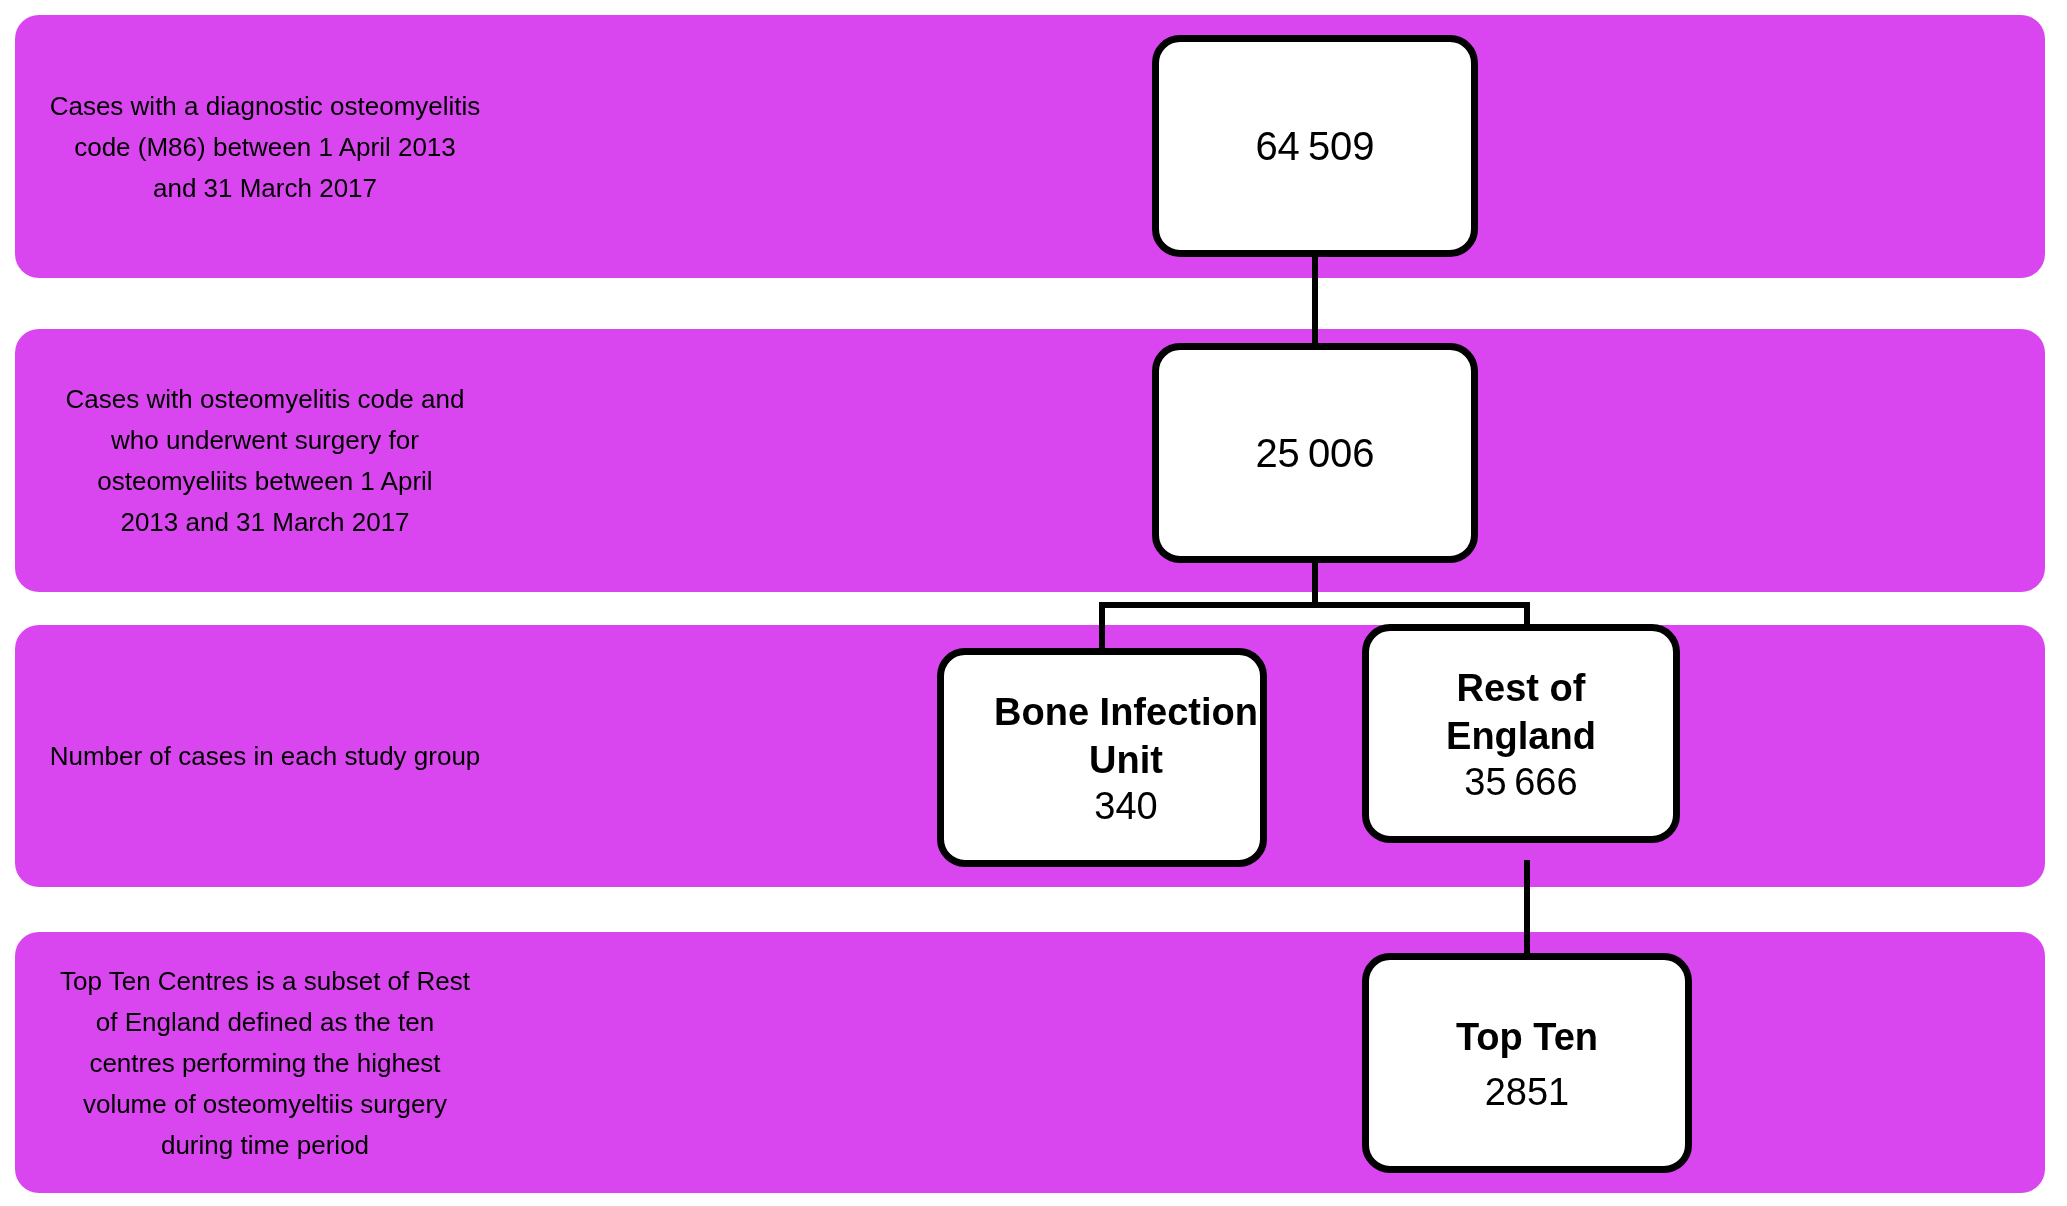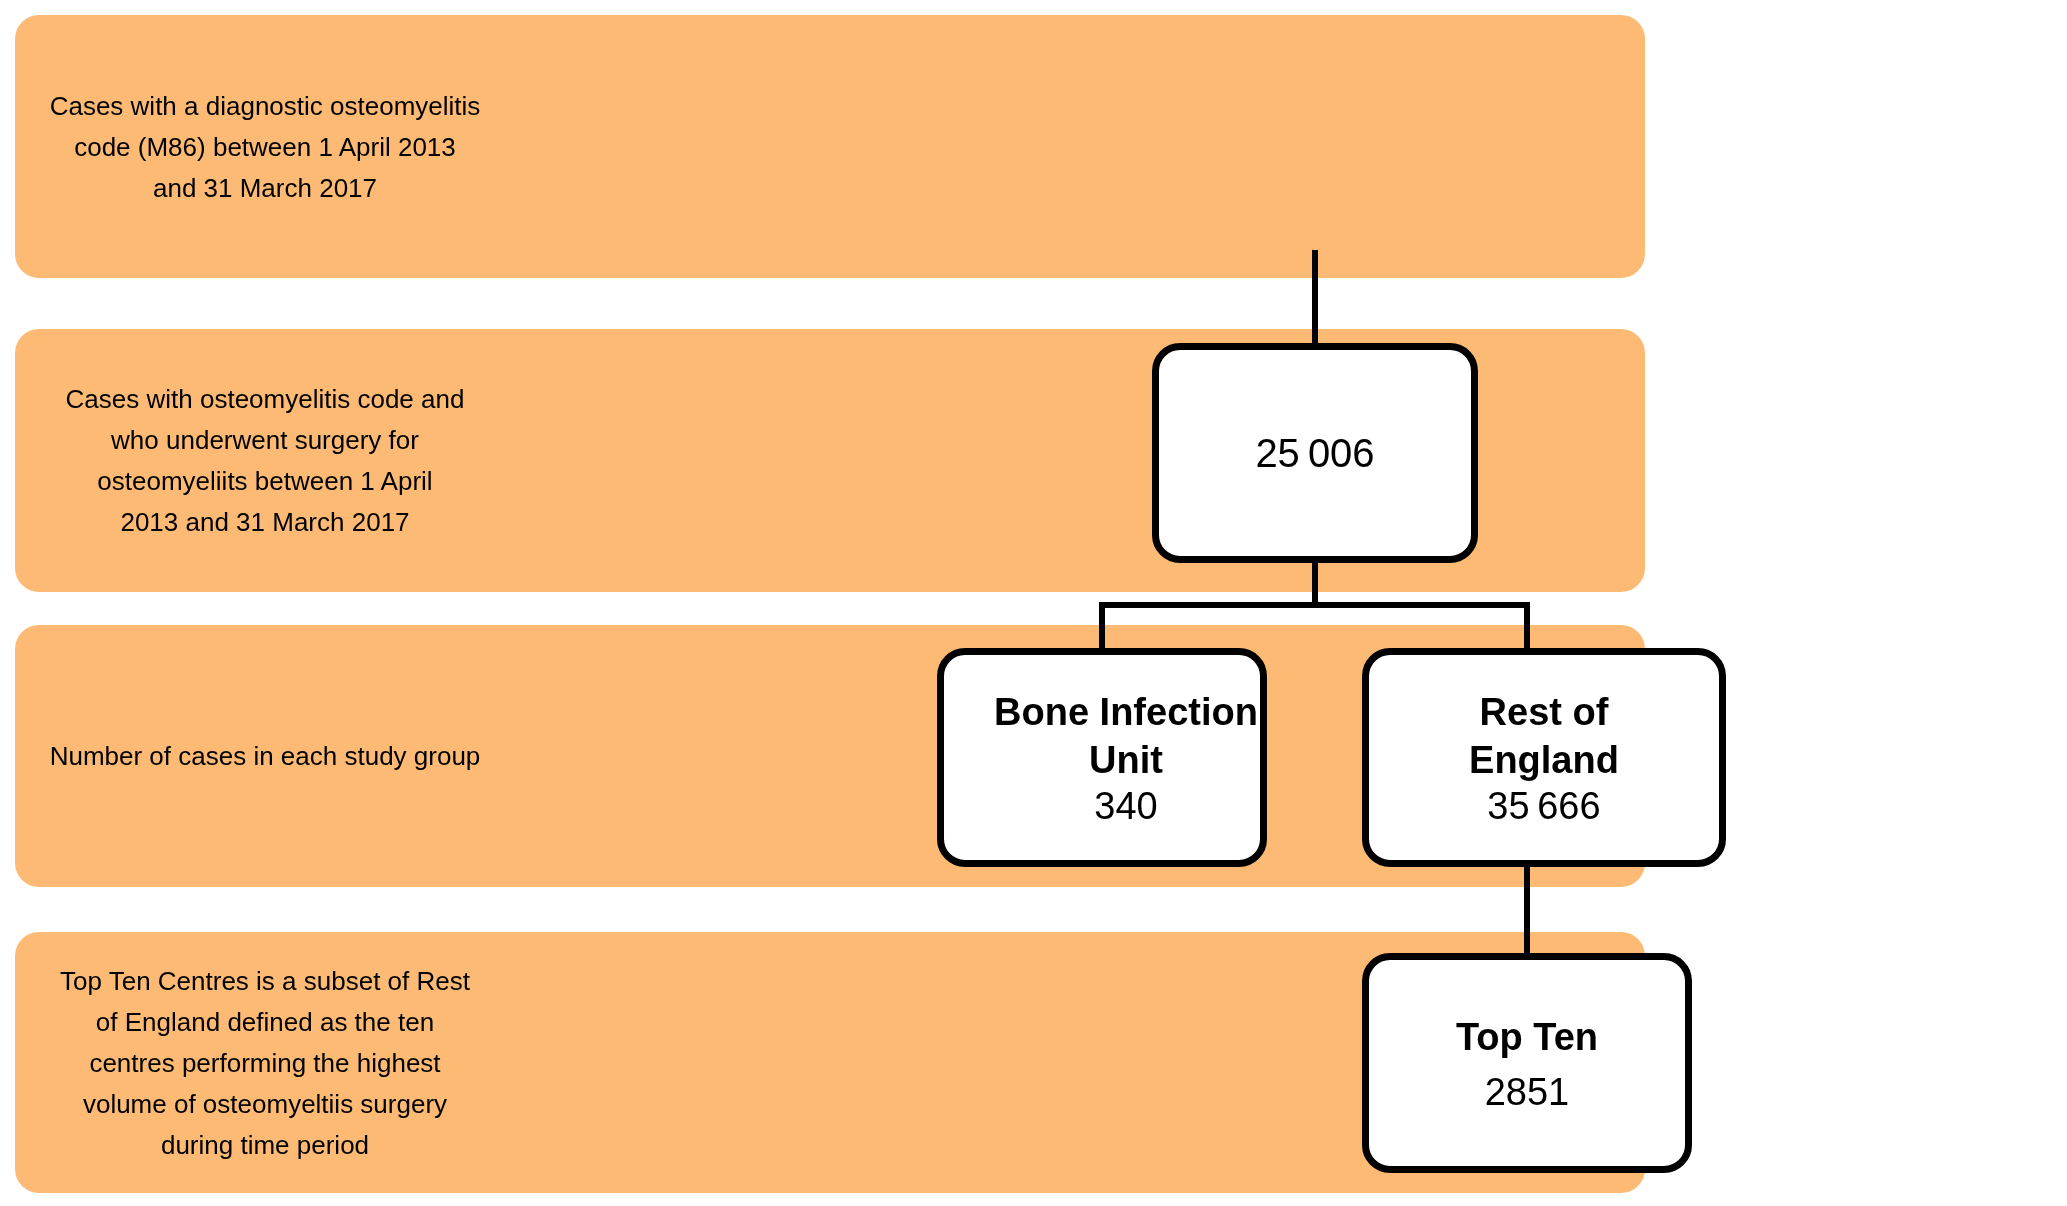--- a/index.html
+++ b/index.html
@@ -10,22 +10,22 @@
     background: #ffffff;
     font-family: "Liberation Sans", sans-serif;
     color: #000000;
     overflow: hidden;
   }
 
   
   .stage {
     position: absolute;
     left: 15px;
-    width: 1630px;
-    background: #fdba74;
+    width: 2030px;
+    background: #d946ef;
     border-radius: 24px;
   }
   #band1 { top: 15px;  height: 263px; }
   #band2 { top: 329px; height: 263px; }
   #band3 { top: 625px; height: 262px; }
   #band4 { top: 932px; height: 261px; }
 
   .stage-label {
     position: absolute;
     left: 10px;
@@ -58,21 +58,21 @@
     border-radius: 28px;
     display: flex;
     flex-direction: column;
     align-items: center;
     justify-content: center;
     z-index: 2;
   }
   #node-total   { left: 1152px; top: 35px;  width: 326px; height: 222px; }
   #node-surgery { left: 1152px; top: 343px; width: 326px; height: 220px; }
   #node-biu     { left: 937px;  top: 648px; width: 330px; height: 219px; padding-left: 48px; }
-  #node-roe     { left: 1362px; top: 648px; width: 364px; height: 219px; justify-content: center; }
+  #node-roe     { left: 1362px; top: 624px; width: 318px; height: 219px; justify-content: center; }
   #node-topten  { left: 1362px; top: 953px; width: 330px; height: 220px; gap: 9px; }
 
   .node-value { font-size: 40px; color: #000000; }
   .node-title {
     font-weight: 700;
     font-size: 38px;
     line-height: 48px;
     text-align: center;
     white-space: pre-line;
     color: #000000;
@@ -106,20 +106,23 @@
 during time period</div>
   </div>
 
   <div class="cv" id="conn-total-surgery"></div>
   <div class="cv" id="conn-surgery-down"></div>
   <div class="ch" id="conn-branch"></div>
   <div class="cv" id="conn-drop-left"></div>
   <div class="cv" id="conn-drop-right"></div>
   <div class="cv" id="conn-roe-topten"></div>
 
+  <div class="node" id="node-total">
+    <div class="node-value">64 509</div>
+  </div>
 
   <div class="node" id="node-surgery">
     <div class="node-value">25 006</div>
   </div>
 
   <div class="node" id="node-biu">
     <div class="node-title">Bone Infection
 Unit</div>
     <div class="node-value">340</div>
   </div>

